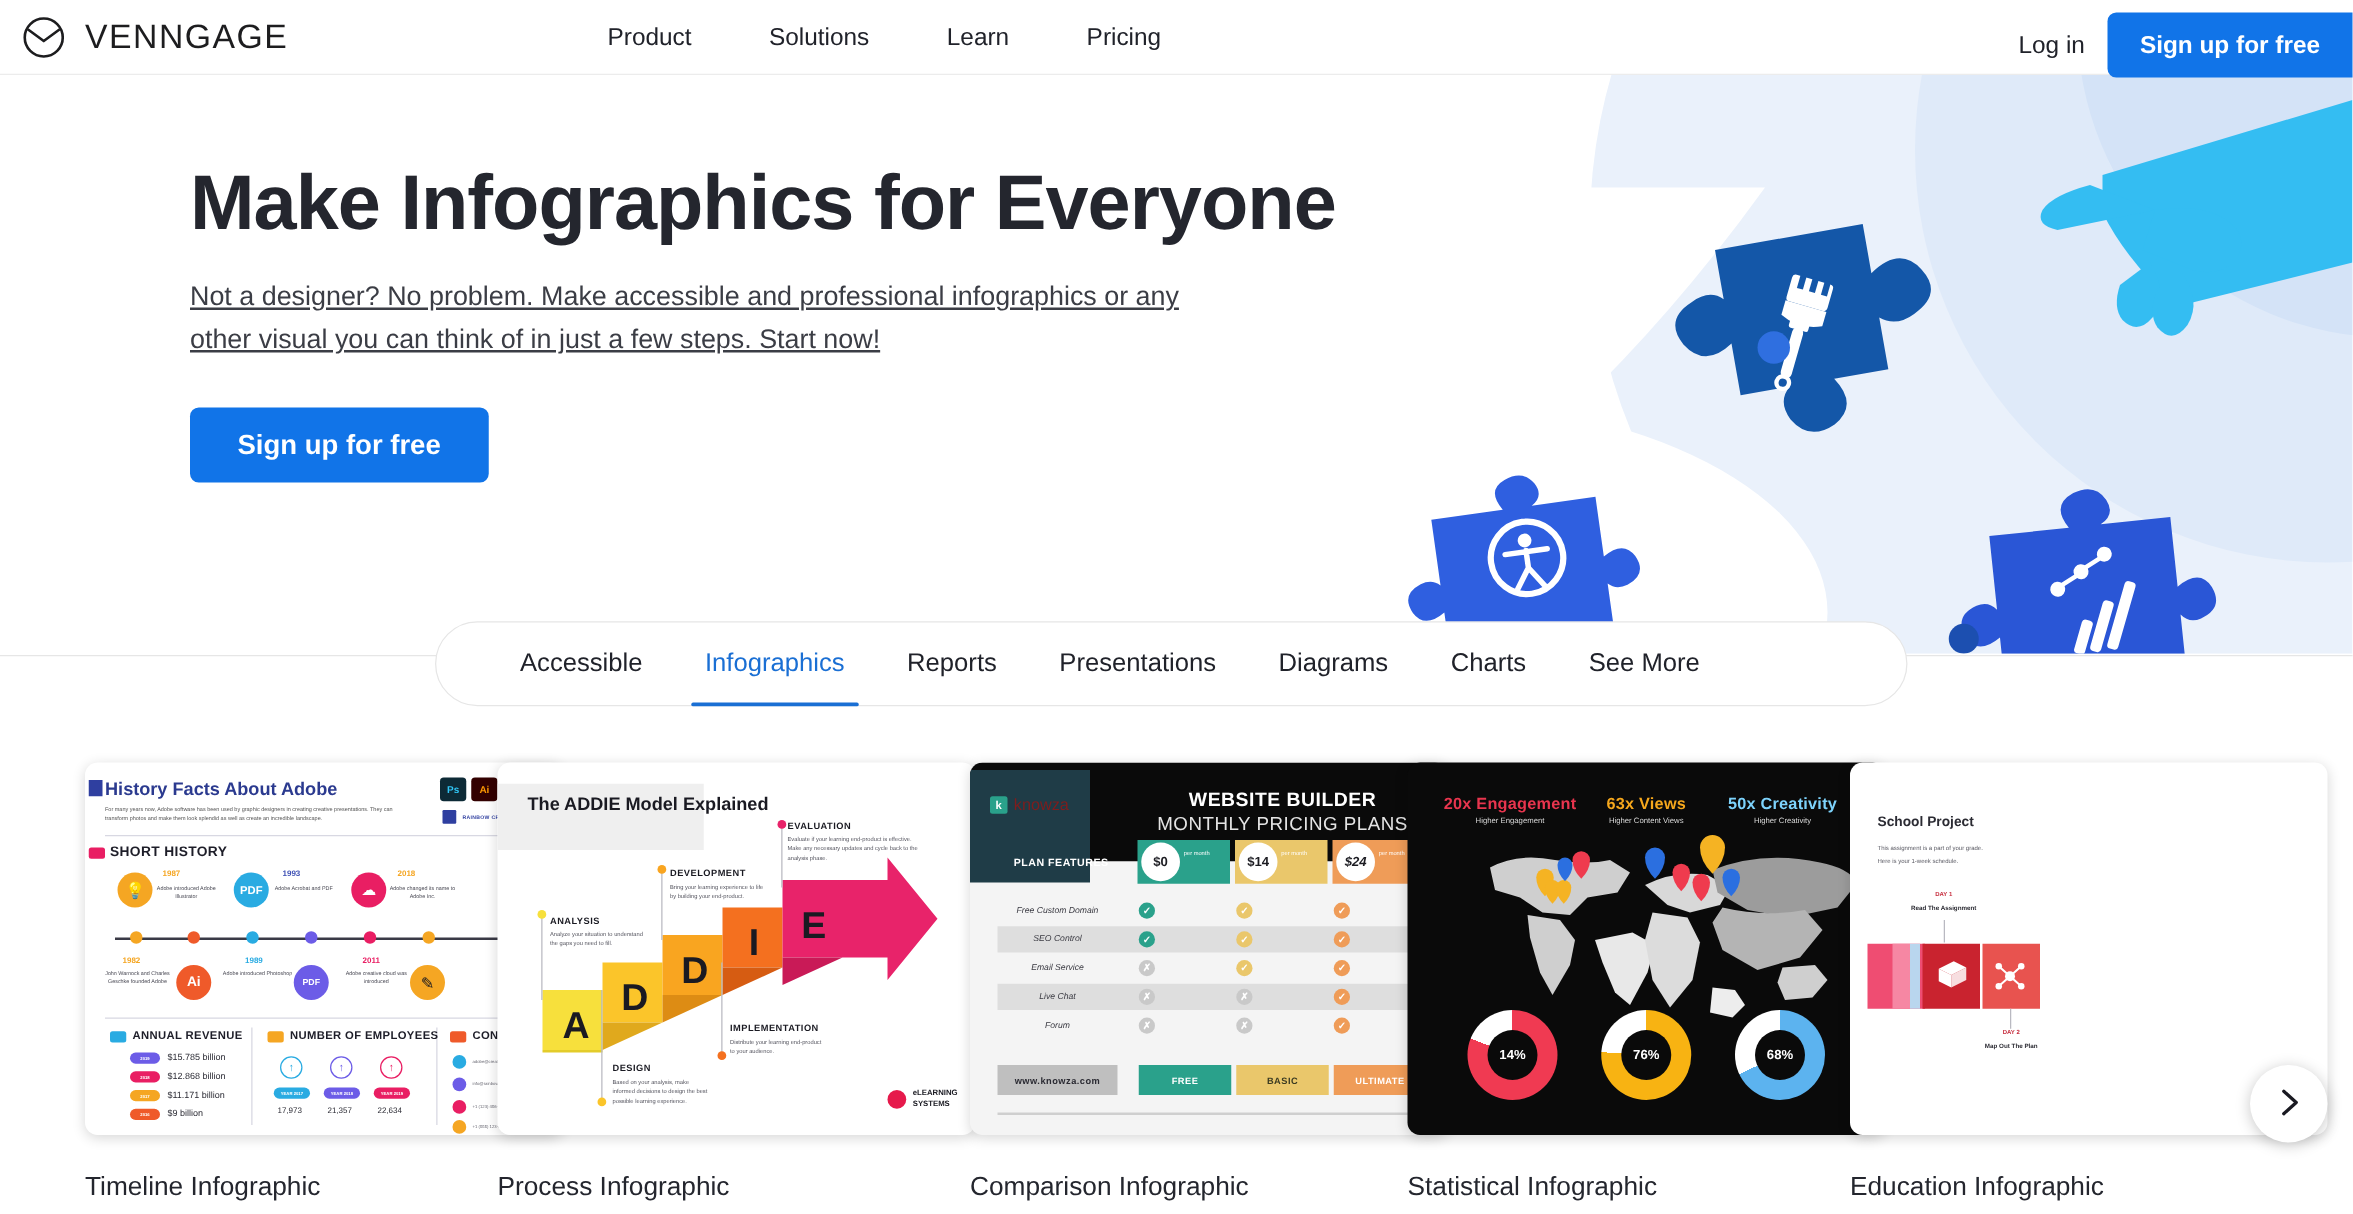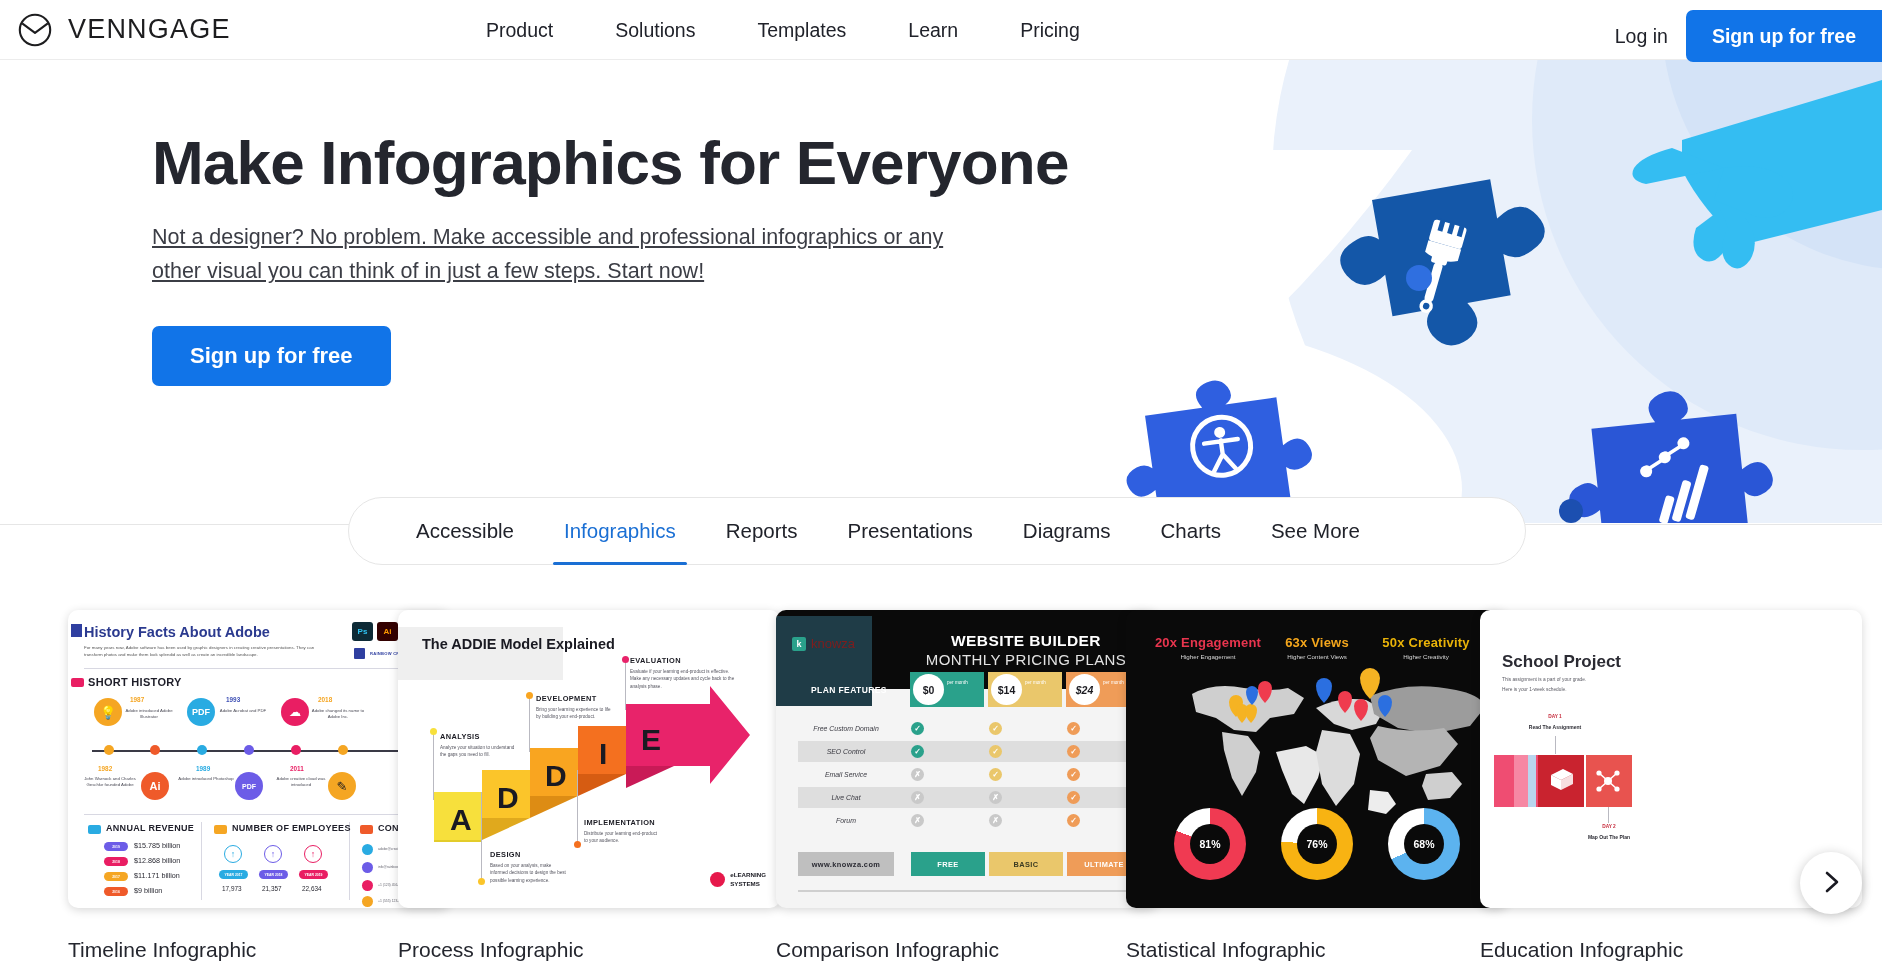--- a/index.html
+++ b/index.html
@@ -181,21 +181,21 @@
   
   .t4 { background:#0a0a0a; }
   .t4 .st { position:absolute; top:25px; text-align:center; width:120px; }
   .t4 .st .big { font-size:13px; font-weight:700; letter-spacing:.2px; }
   .t4 .st .sml { font-size:6.2px; color:#d9d9d9; margin-top:3px; }
   .t4 .donut { position:absolute; width:72px; height:72px; border-radius:50%; display:flex;align-items:center;justify-content:center; }
   .t4 .donut .hole { width:40px;height:40px;border-radius:50%;background:#0a0a0a; display:flex;align-items:center;justify-content:center;color:#fff;font-size:10.5px;font-weight:700;}
 
   
   .t5 { background:#fff; }
-  .t5 .ttl { position:absolute; left:22px; top:42px; font-size:17px; font-weight:700; color:#2b2b33; white-space:nowrap;}
+  .t5 .ttl { position:absolute; left:22px; top:42px; font-size:11px; font-weight:700; color:#2b2b33; white-space:nowrap;}
   .t5 .sub { position:absolute; left:22px; top:66px; font-size:4.8px; color:#5a5a63; line-height:1.7; white-space:nowrap;}
   .t5 .day { position:absolute; font-size:4.8px; font-weight:700; color:#c62b3c; text-align:center; }
   .t5 .dsc { position:absolute; font-size:5px; font-weight:700; color:#2b2b33; text-align:center; white-space:nowrap;}
   .t5 .bar { position:absolute; top:145px; width:46px; height:52px; }
   .t5 .stem { position:absolute; width:1px; background:#b9b9c1; }
 </style>
 </head>
 <body>
 
 <div class="header">
@@ -205,21 +205,20 @@
         <circle cx="20" cy="20" r="16" fill="none" stroke="#1d1d1f" stroke-width="2.2"></circle>
         <path d="M6.5 13 L20 23 L33.5 13" fill="none" stroke="#1d1d1f" stroke-width="2.2" stroke-linejoin="round"></path>
       </svg>
     </span>
     <span class="brand-word">VENNGAGE</span>
   </div>
 
   <nav class="nav-main">
     <span class="nav-link">Product</span>
     <span class="nav-link">Solutions</span>
-    <span class="nav-link">Templates</span>
     <span class="nav-link">Learn</span>
     <span class="nav-link">Pricing</span>
   </nav>
 
   <div class="nav-right">
     <span class="login-link">Log in</span>
     <button class="signup-top">Sign up for free</button>
   </div>
 </div>
 
@@ -537,21 +536,21 @@
     <div class="thumb t4">
       <div class="st" style="left:22px;">
         <div class="big" style="color:#e8354e;">20x Engagement</div>
         <div class="sml">Higher Engagement</div>
       </div>
       <div class="st" style="left:131px;">
         <div class="big" style="color:#f5a71c;">63x Views</div>
         <div class="sml">Higher Content Views</div>
       </div>
       <div class="st" style="left:240px;">
-        <div class="big" style="color:#eab308;text-align:center;">50x Creativity</div>
+        <div class="big" style="color:#7dd3fc;text-align:center;">50x Creativity</div>
         <div class="sml">Higher Creativity</div>
       </div>
 
       <svg viewBox="0 0 382 150" width="382" height="150" style="position:absolute;left:0;top:60px;">
         <g fill="#cfcfcf">
           <path d="M66 24 q22 -12 52 -6 q26 4 44 0 l16 10 l-10 16 l-24 4 l-14 14 l-22 -2 l-18 -12 l-20 -6 z"></path>
           <path d="M96 62 l26 4 l12 16 l-4 20 l-14 24 l-10 -18 l-8 -28 z"></path>
           <path d="M150 82 l30 -6 l18 10 l-6 22 l-14 26 l-12 -10 l-10 -24 z" fill="#e8e8e8"></path>
           <path d="M190 38 q24 -12 50 -8 l18 10 l-8 14 l-24 6 l-18 -6 z" fill="#d8d8d8"></path>
           <path d="M196 60 l28 4 l10 20 l-6 30 l-18 22 l-14 -22 l-6 -32 z" fill="#dcdcdc"></path>
@@ -571,21 +570,21 @@
           <path d="M132 78 a7 7 0 1 1 14 0 q0 8 -7 15 q-7 -7 -7 -15z" fill="#ef3b4e"></path>
           <path d="M190 76 a8 8 0 1 1 16 0 q0 9 -8 17 q-8 -8 -8 -17z" fill="#2b6fe0"></path>
           <path d="M212 88 a7 7 0 1 1 14 0 q0 8 -7 15 q-7 -7 -7 -15z" fill="#ef3b4e"></path>
           <path d="M228 96 a7 7 0 1 1 14 0 q0 8 -7 15 q-7 -7 -7 -15z" fill="#ef3b4e"></path>
           <path d="M234 68 a10 10 0 1 1 20 0 q0 11 -10 21 q-10 -10 -10 -21z" fill="#f5b323"></path>
           <path d="M252 92 a7 7 0 1 1 14 0 q0 8 -7 15 q-7 -7 -7 -15z" fill="#2b6fe0"></path>
         </g>
       </svg>
 
       <div class="donut" style="left:48px;top:198px;background:conic-gradient(#f03a52 0% 81%, #ffffff 81% 100%);">
-        <div class="hole">81%</div>
+        <div class="hole">14%</div>
       </div>
       <div class="donut" style="left:155px;top:198px;background:conic-gradient(#f8b312 0% 76%, #ffffff 76% 100%);">
         <div class="hole">76%</div>
       </div>
       <div class="donut" style="left:262px;top:198px;background:conic-gradient(#5cb3ef 0% 68%, #ffffff 68% 100%);">
         <div class="hole">68%</div>
       </div>
     </div>
     <div class="card-label">Statistical Infographic</div>
   </div>

